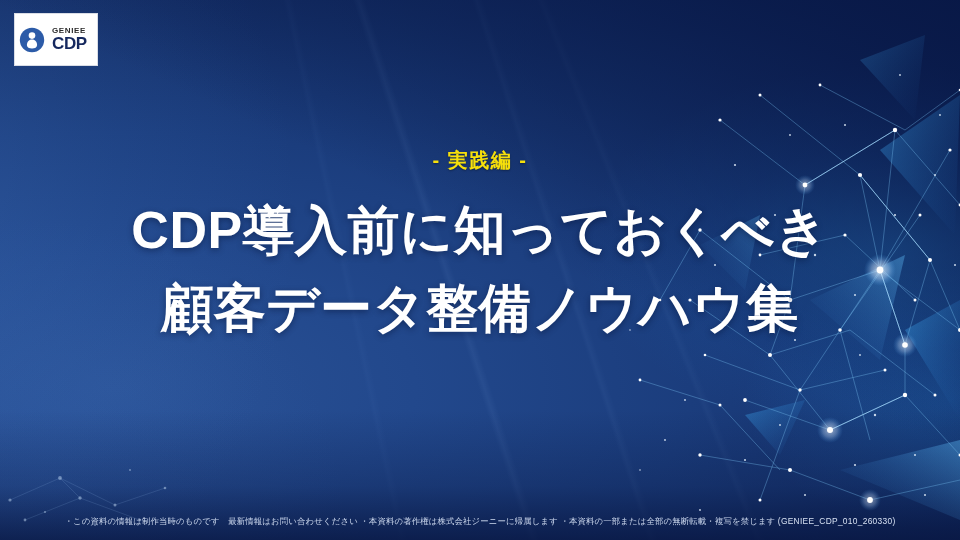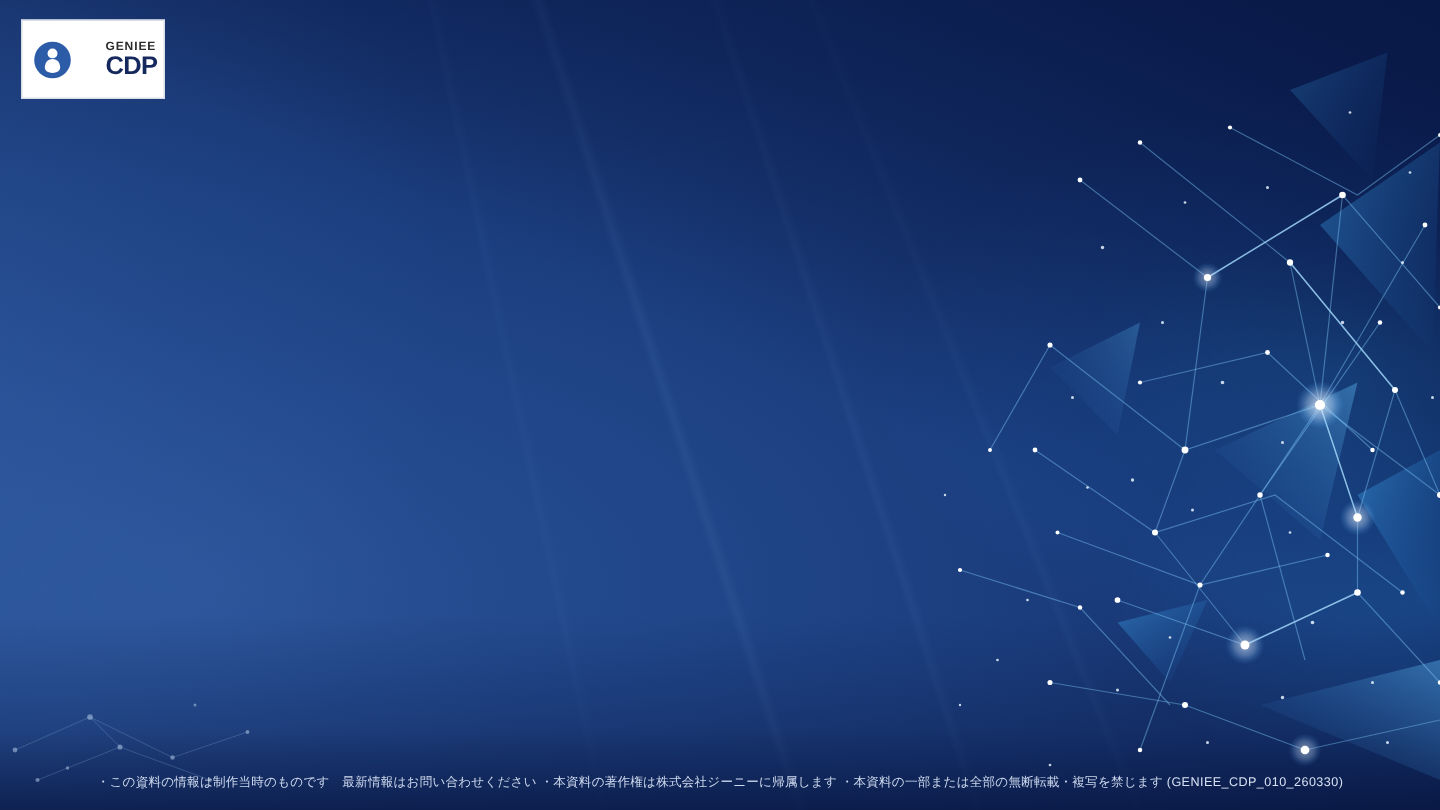--- a/index.html
+++ b/index.html
@@ -62,29 +62,29 @@
     width: 960px;
     height: 540px;
     pointer-events: none;
   }
 
   
   .logo-box {
     position: absolute;
     left: 14px;
     top: 13px;
-    width: 96px;
+    width: 84px;
     height: 53px;
     background: #ffffff;
     border: 1px solid #d9dde6;
     box-sizing: border-box;
     display: flex;
     align-items: center;
-    justify-content: flex-end;
-    gap: 22px;
+    justify-content: flex-start;
+    gap: 7px;
     padding: 0 4px;
   }
   .logo-mark { flex: 0 0 auto; display: block; }
   .logo-words {
     display: flex;
     flex-direction: column;
     align-items: flex-start;
     justify-content: center;
     line-height: 1;
   }
@@ -317,19 +317,24 @@
       <circle cx="13" cy="13" r="12.2" fill="#2c5ba8"></circle>
       <circle cx="13" cy="8.6" r="3.3" fill="#ffffff"></circle>
       <path d="M13 12.4c-3.3 0-5.1 2.6-5.1 5.6 0 2.3 2.2 3.6 5.1 3.6s5.1-1.3 5.1-3.6c0-3-1.8-5.6-5.1-5.6z" fill="#ffffff"></path>
     </svg>
     <span class="logo-words">
       <span class="logo-geniee">GENIEE</span>
       <span class="logo-cdp">CDP</span>
     </span>
   </div>
 
+  <div class="headline">
+    <div class="eyebrow">- 実践編 -</div>
+    <div class="title-line">CDP導入前に知っておくべき</div>
+    <div class="title-line last">顧客データ整備ノウハウ集</div>
+  </div>
 
   <div class="footer">
     <span>・この資料の情報は制作当時のものです　最新情報はお問い合わせください ・本資料の著作権は株式会社ジーニーに帰属します ・本資料の一部または全部の無断転載・複写を禁じます</span>
     <span class="doc-id">(GENIEE_CDP_010_260330)</span>
   </div>
 
 </div>
 
 </body></html>

